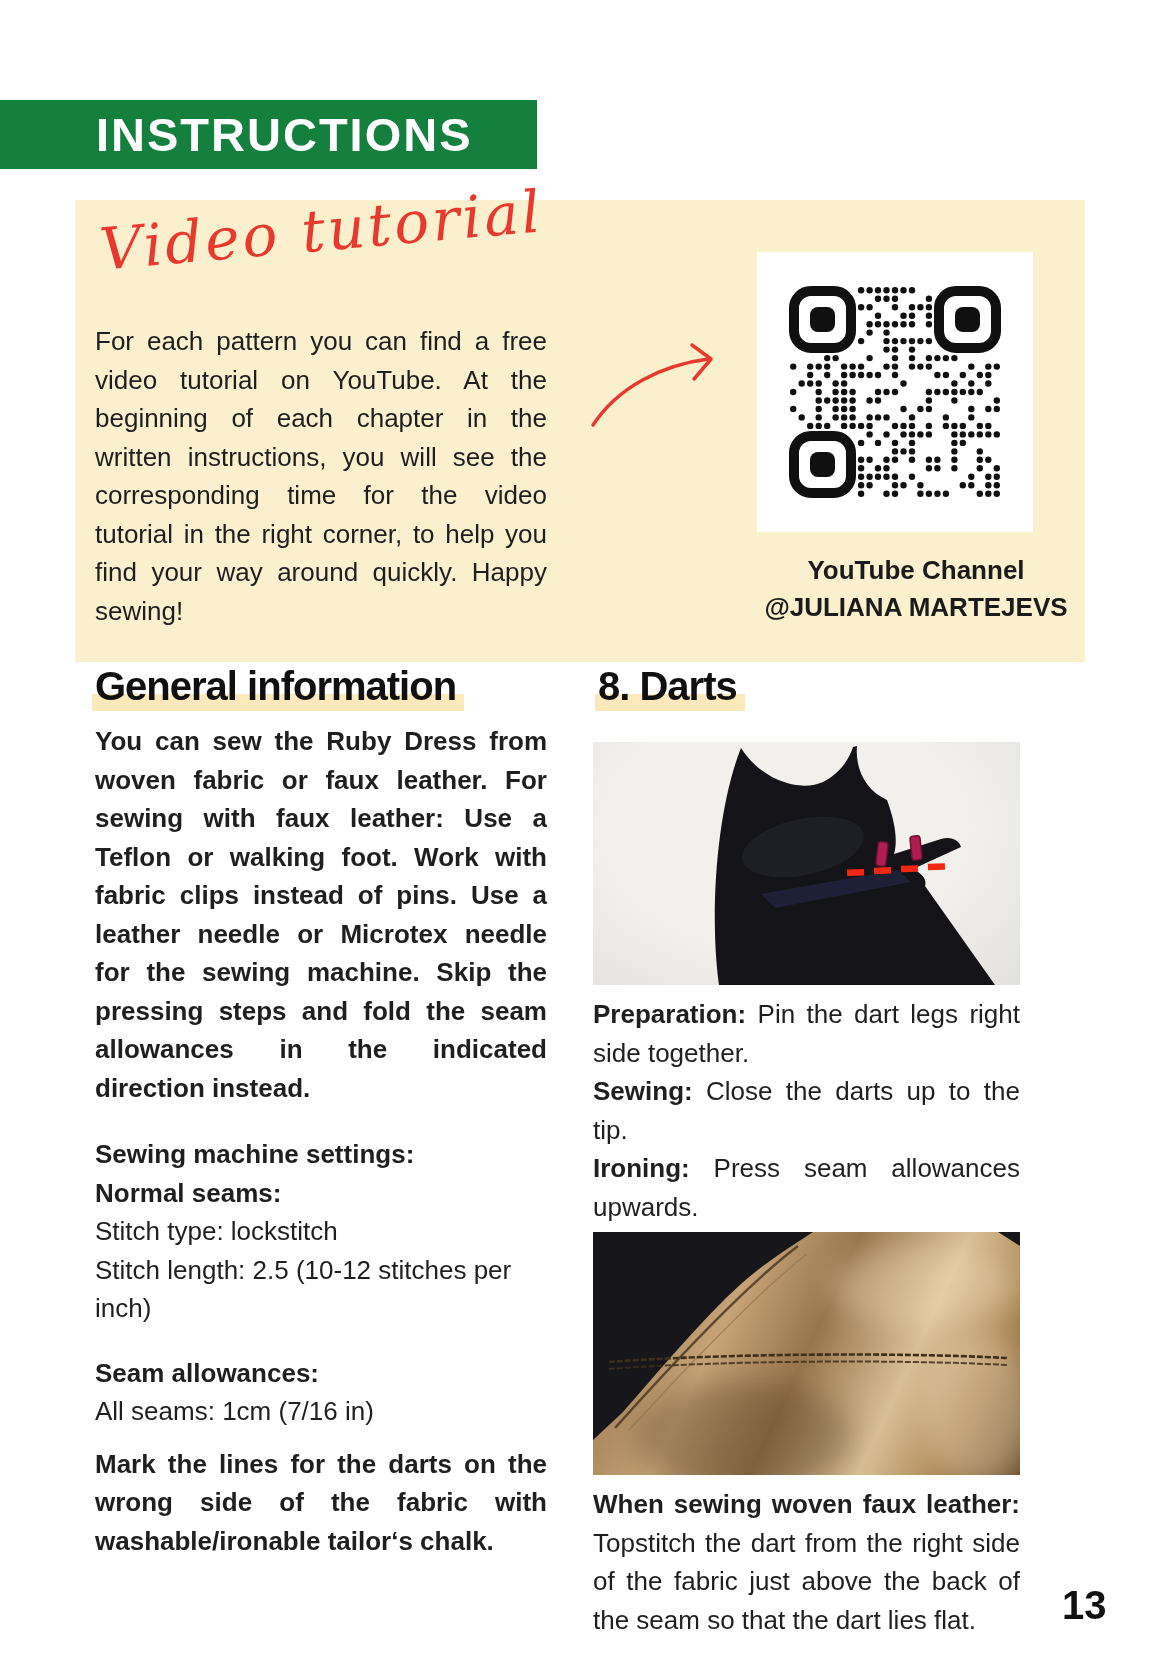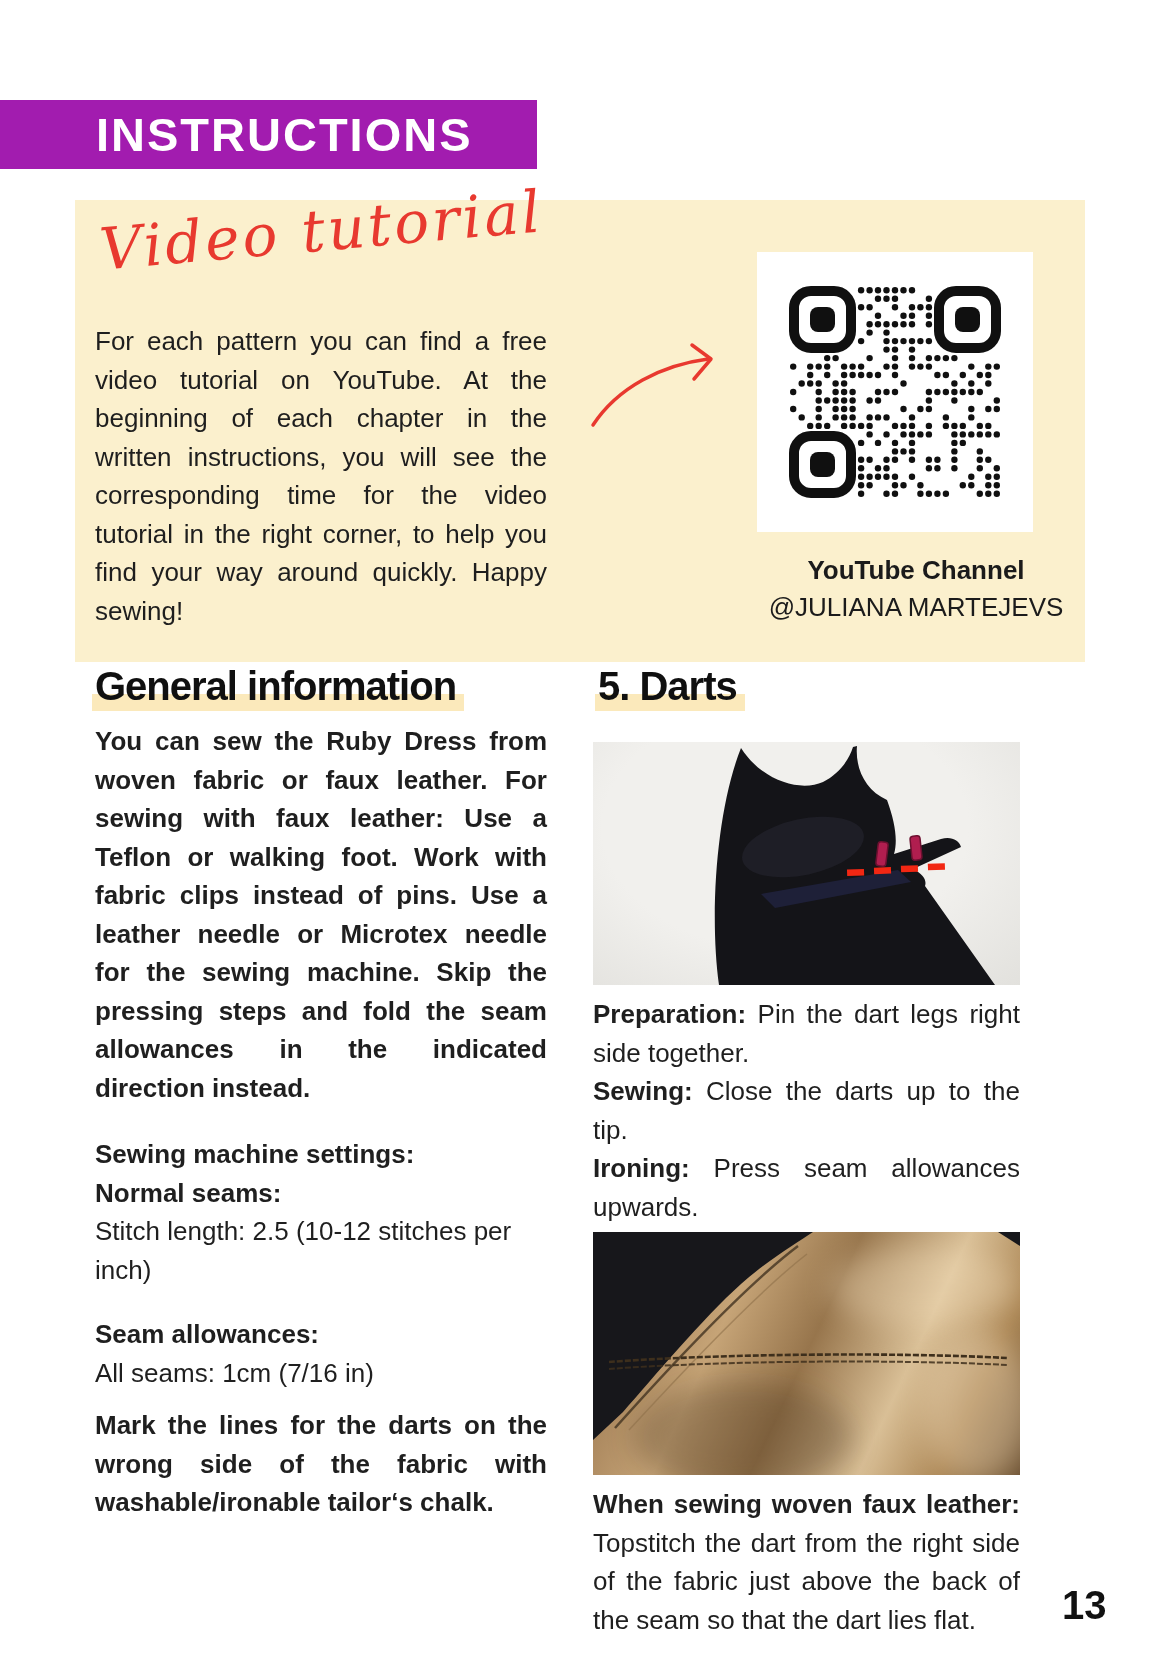--- a/index.html
+++ b/index.html
@@ -2,21 +2,21 @@
 <html><head>
 <meta charset="utf-8">
 <style>
   html,body{margin:0;padding:0;background:#ffffff;}
   .page{
     position:relative;width:1165px;height:1654px;background:#ffffff;
     font-family:"Liberation Sans","DejaVu Sans",sans-serif;color:#1f1f1f;
     overflow:hidden;margin:0 auto;
   }
   
-  .header-bar{position:absolute;left:0;top:100px;width:537px;height:69px;background:#a21caf;}
+  .header-bar{position:absolute;left:0;top:100px;width:537px;height:69px;background:#15803d;}
   .header-title{
     display:block;padding-left:96px;line-height:69px;font-size:47px;font-weight:700;
     letter-spacing:2px;color:#ffffff;white-space:nowrap;
   }
   
   .video-box{position:absolute;left:75px;top:200px;width:1010px;height:462px;background:#FBF0CD;}
   .script-title{
     position:absolute;left:22px;top:16px;font-family:"DejaVu Serif",serif;font-style:italic;
     font-size:58px;color:#E8392F;transform:rotate(-5deg);transform-origin:left top;letter-spacing:3px;
   }
@@ -24,21 +24,21 @@
     position:absolute;left:20px;top:122px;width:452px;font-size:26px;line-height:38.5px;
     text-align:justify;color:#1e1e1e;margin:0;
   }
   .arrow-wrap{position:absolute;left:505px;top:135px;width:150px;height:200px;}
   .qr-box{
     position:absolute;left:682px;top:52px;width:276px;height:280px;background:#ffffff;
     display:flex;align-items:center;justify-content:center;
   }
   .qr-caption{position:absolute;left:626px;top:352px;width:430px;text-align:center;}
   .qr-caption .line1{display:block;font-size:26px;font-weight:700;line-height:37px;color:#1b1b1b;}
-  .qr-caption .line2{display:block;font-size:26px;line-height:37px;color:#1b1b1b;}
+  .qr-caption .line2{display:block;font-size:26px;line-height:37px;color:#1b1b1b;font-weight:bold;}
   
   .sec-heading{
     position:absolute;margin:0;font-size:40px;line-height:48px;font-weight:700;
     letter-spacing:-1px;color:#101010;white-space:nowrap;
   }
   .sec-heading .hl{
     background:linear-gradient(to bottom,rgba(0,0,0,0) 64%,#FBE9BB 64%,#FBE9BB 100%);
     padding:0 8px 3px 3px;
   }
   #gen-heading{left:92px;top:662px;}
@@ -320,28 +320,29 @@
         </svg>
       </div>
 
     <div class="qr-caption">
       <span class="line1">YouTube Channel</span>
       <span class="line2">@JULIANA MARTEJEVS</span>
     </div>
   </div>
 
   <h2 class="sec-heading" id="gen-heading"><span class="hl">General information</span></h2>
-  <h2 class="sec-heading" id="darts-heading"><span class="hl">5. Darts</span></h2>
+  <h2 class="sec-heading" id="darts-heading"><span class="hl">8. Darts</span></h2>
 
   <div class="left-col">
     <p class="p-intro">You can sew the Ruby Dress from woven fabric or faux leather. For sewing with faux leather: Use a Teflon or walking foot. Work with fabric clips instead of pins. Use a leather needle or Microtex needle for the sewing machine. Skip the pressing steps and fold the seam allowances in the indicated direction instead.</p>
 
     <div class="blk">
       <p class="b">Sewing machine settings:</p>
       <p class="b">Normal seams:</p>
+      <p>Stitch type: lockstitch</p>
       <p>Stitch length: 2.5 (10-12 stitches per inch)</p>
     </div>
 
     <div class="blk2">
       <p class="b">Seam allowances:</p>
       <p>All seams: 1cm (7/16 in)</p>
     </div>
 
     <p class="p-note">Mark the lines for the darts on the wrong side of the fabric with washable/ironable tailor‘s chalk.</p>
   </div>

